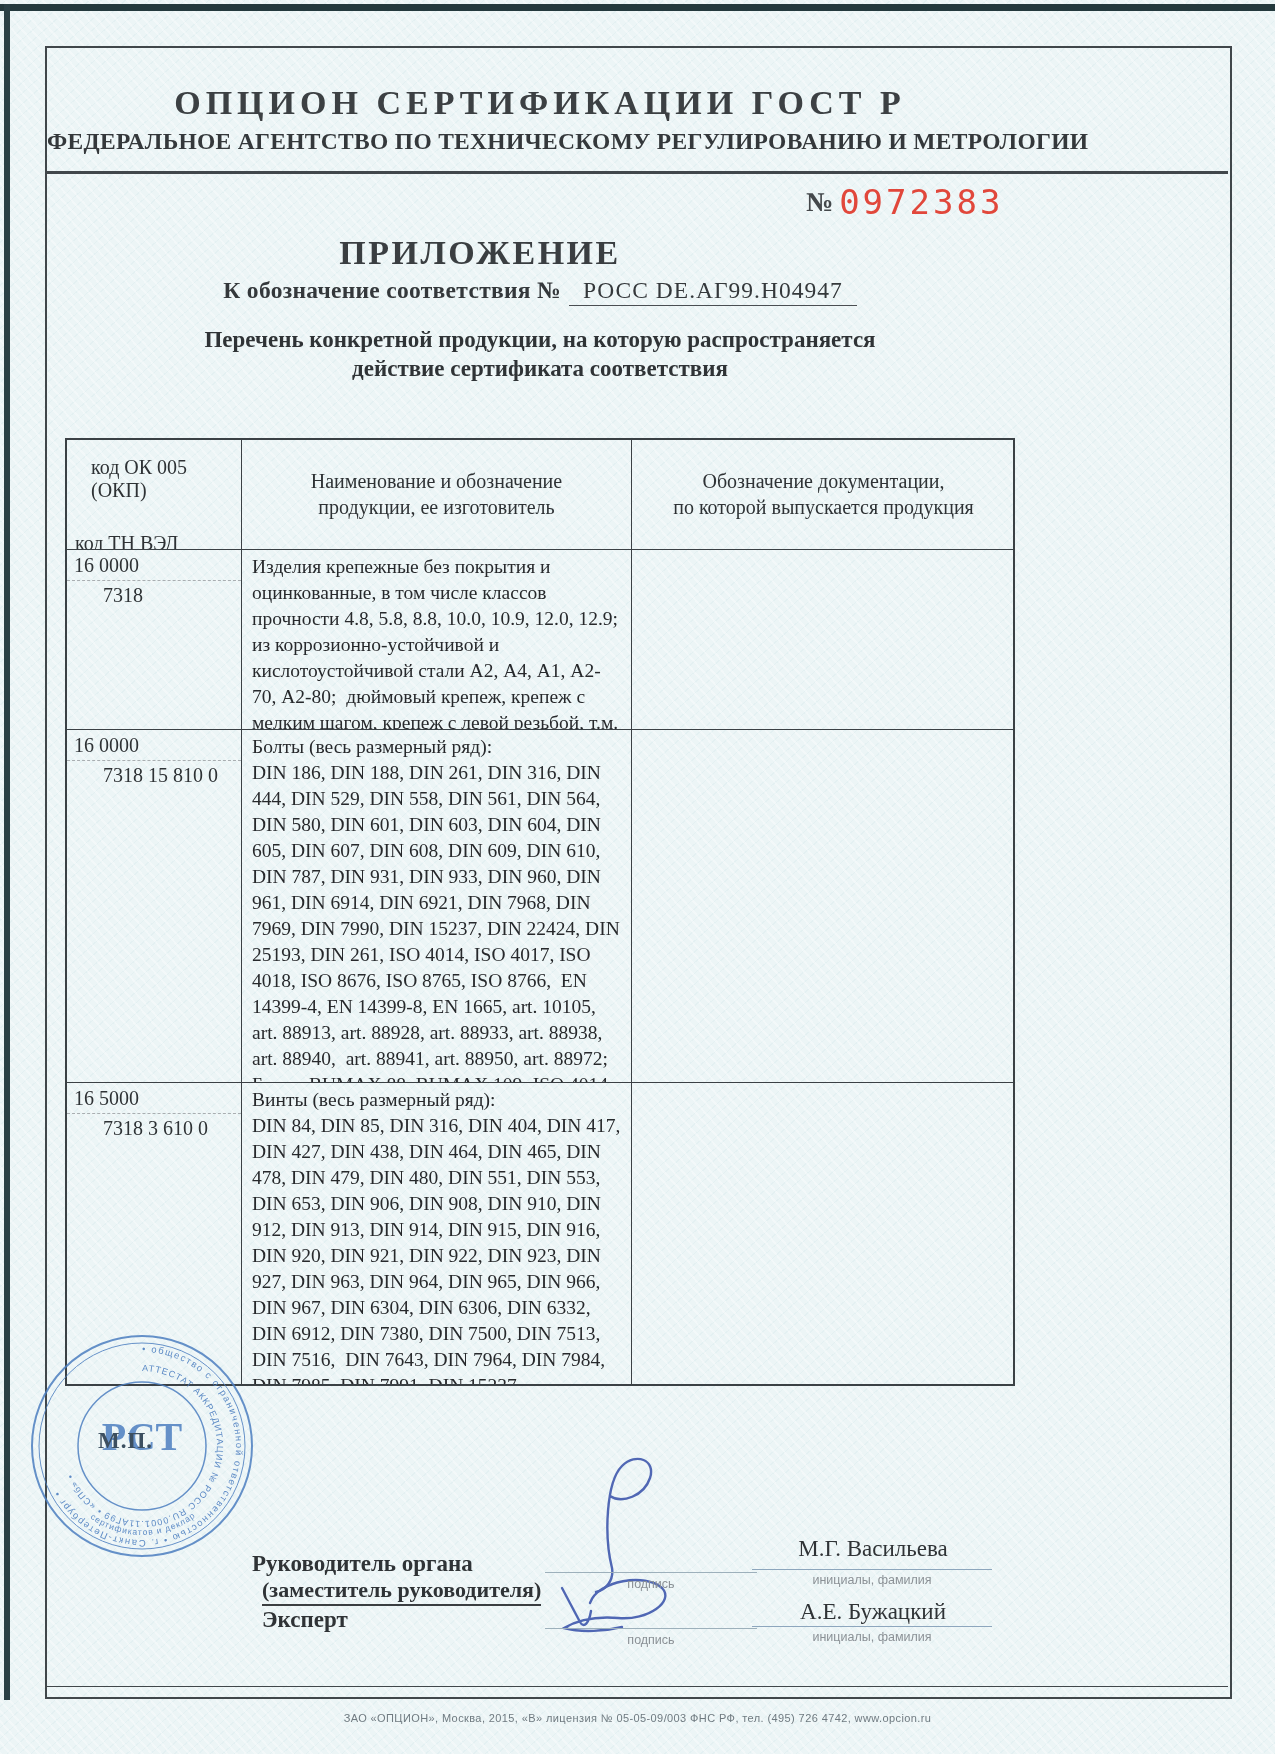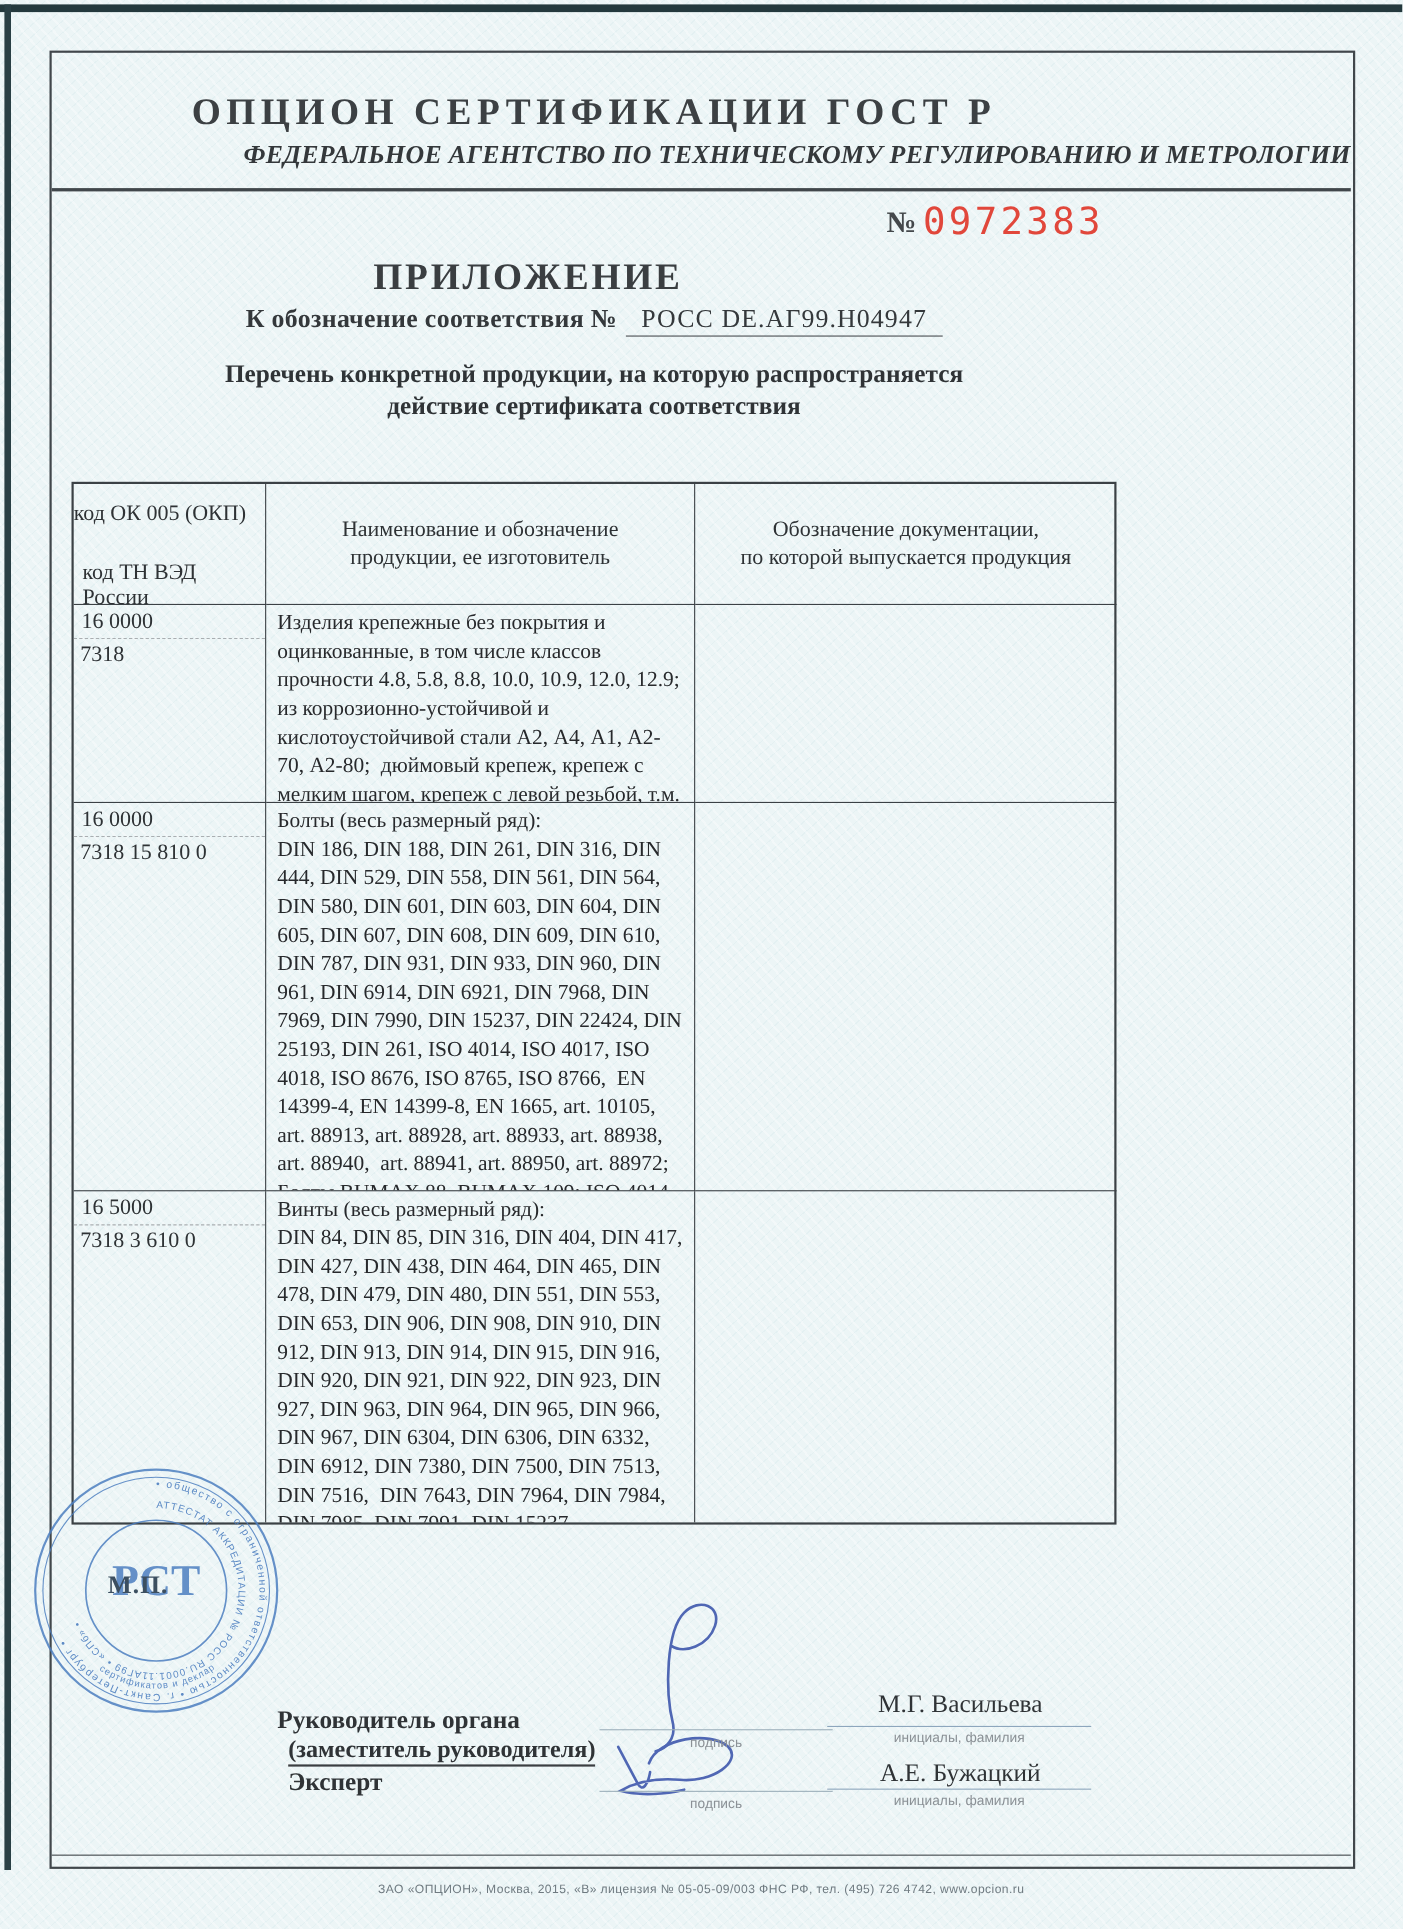--- a/index.html
+++ b/index.html
@@ -40,27 +40,27 @@
   .intro1{top:327px;font-size:23px;font-weight:bold;color:#2f3336;}
   .intro2{top:356px;font-size:23px;font-weight:bold;color:#2f3336;}
 
   
   .ptable{left:65px;top:438px;width:950px;height:948px;border:2px solid #3b4145;box-sizing:border-box;
           display:grid;grid-template-columns:175px 390px 383px;grid-template-rows:110px 180px 353px 301px;}
   .cell{border-right:1.5px solid #3b4145;border-bottom:1.5px solid #3b4145;box-sizing:border-box;overflow:hidden;}
   .cell.last-col{border-right:none;}
   .cell.last-row{border-bottom:none;}
   .hcell{font-size:20px;color:#2e3235;}
-  .hcell .h1{text-align:left;padding:16px 4px 0 0;}
+  .hcell .h1{text-align:left;padding:16px 4px 0 24px;}
   .hcell .h2{text-align:left;padding:30px 4px 0 8px;}
   .hcell .cline{text-align:center;}
   .hcell.mid{display:flex;flex-direction:column;justify-content:center;gap:3px;}
   .code-cell{font-size:20px;color:#2e3235;}
   .code-top{padding:4px 4px 3px 7px;border-bottom:1.5px dashed #a9aeb1;}
-  .code-bot{padding:3px 4px 0 6px;}
+  .code-bot{padding:3px 4px 0 20px;margin-left:16px;}
   .desc-cell{font-size:19.5px;line-height:26px;color:#27292c;padding:4px 6px 4px 10px;text-align:left;white-space:pre-wrap;}
 
   
   .role1a{left:252px;top:1551px;font-size:23px;font-weight:bold;color:#2f3336;}
   .role1b{left:262px;top:1577px;font-size:22px;font-weight:bold;color:#2f3336;border-bottom:2.5px solid #3a3e41;padding-bottom:1px;}
   .role2{left:262px;top:1607px;font-size:23px;font-weight:bold;color:#2f3336;}
 
   .sigline1{left:545px;top:1572px;width:212px;height:0;border-top:1.5px solid #9db0bb;}
   .sigline2{left:545px;top:1628px;width:212px;height:0;border-top:1.5px solid #9db0bb;}
   .cap{font-family:"Liberation Sans", sans-serif;font-size:12.5px;color:#8b9196;text-align:center;}
@@ -84,21 +84,21 @@
 </style>
 </head>
 <body>
 
 <div class="abs edge-top"></div>
 <div class="abs edge-left"></div>
 <div class="abs frame"></div>
 <div class="abs frame-inner-bottom"></div>
 
 <div class="abs content sys-title">ОПЦИОН СЕРТИФИКАЦИИ ГОСТ Р</div>
-<div class="abs agency" style="text-align:right;font-style:italic;">ФЕДЕРАЛЬНОЕ АГЕНТСТВО ПО ТЕХНИЧЕСКОМУ РЕГУЛИРОВАНИЮ И МЕТРОЛОГИИ</div>
+<div class="abs agency" style="text-align:left;">ФЕДЕРАЛЬНОЕ АГЕНТСТВО ПО ТЕХНИЧЕСКОМУ РЕГУЛИРОВАНИЮ И МЕТРОЛОГИИ</div>
 <div class="abs header-rule"></div>
 
 <div class="abs blank-no">
   <span class="no-sign">№</span><span class="no-digits">0972383</span>
 </div>
 
 <div class="abs content appendix">ПРИЛОЖЕНИЕ</div>
 
 <div class="abs content cert-line">
   <span class="lbl">К обозначение соответствия №</span><span class="val">РОСС DE.АГ99.Н04947</span>

